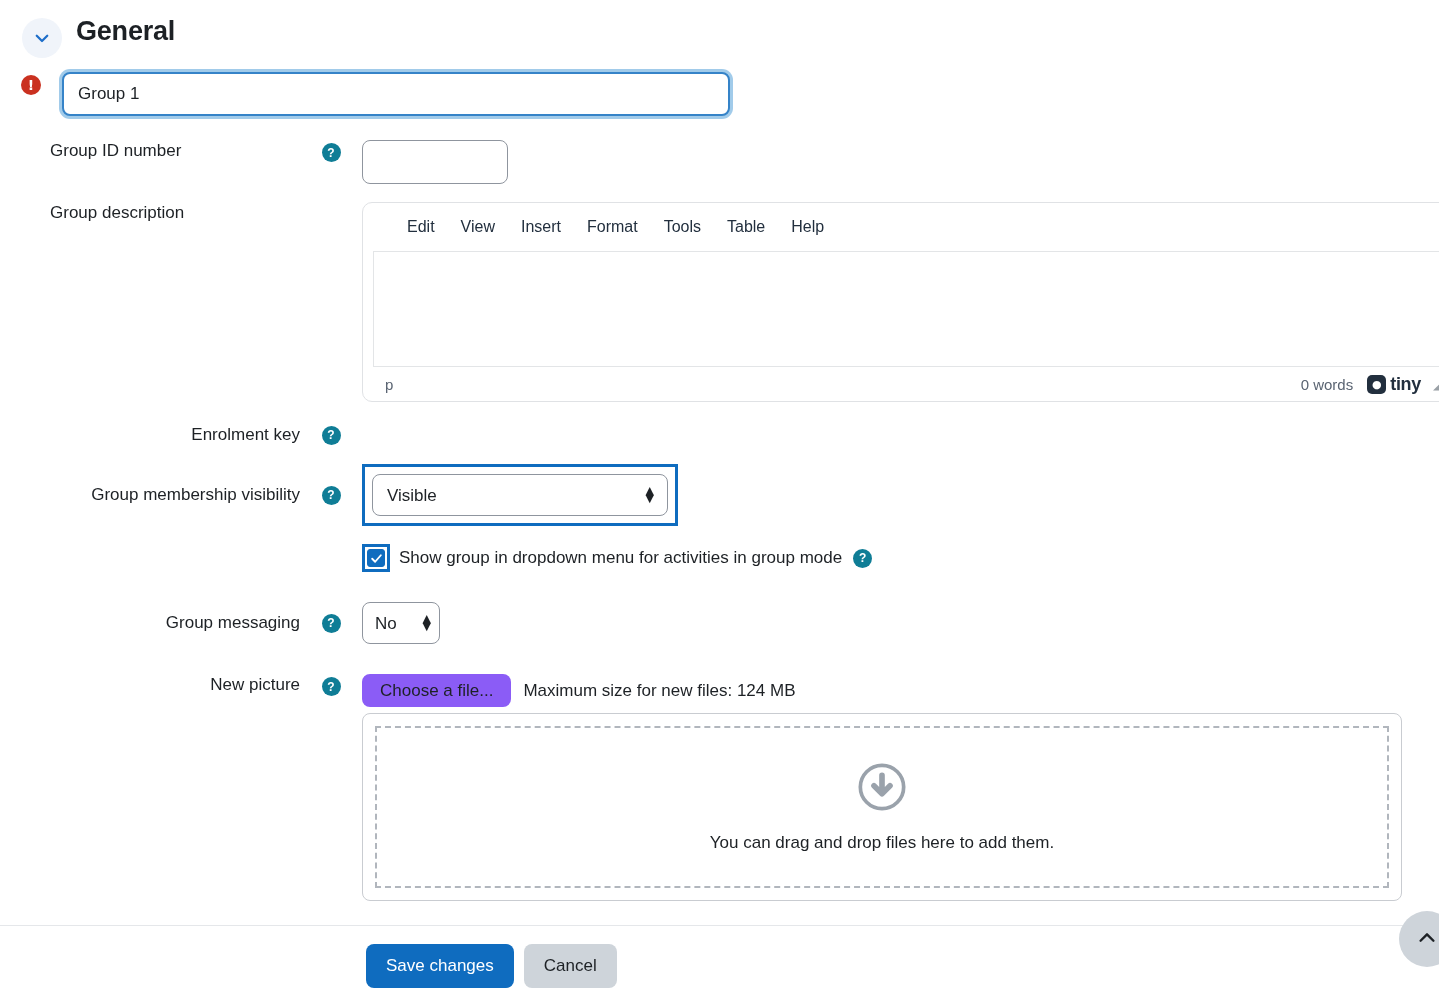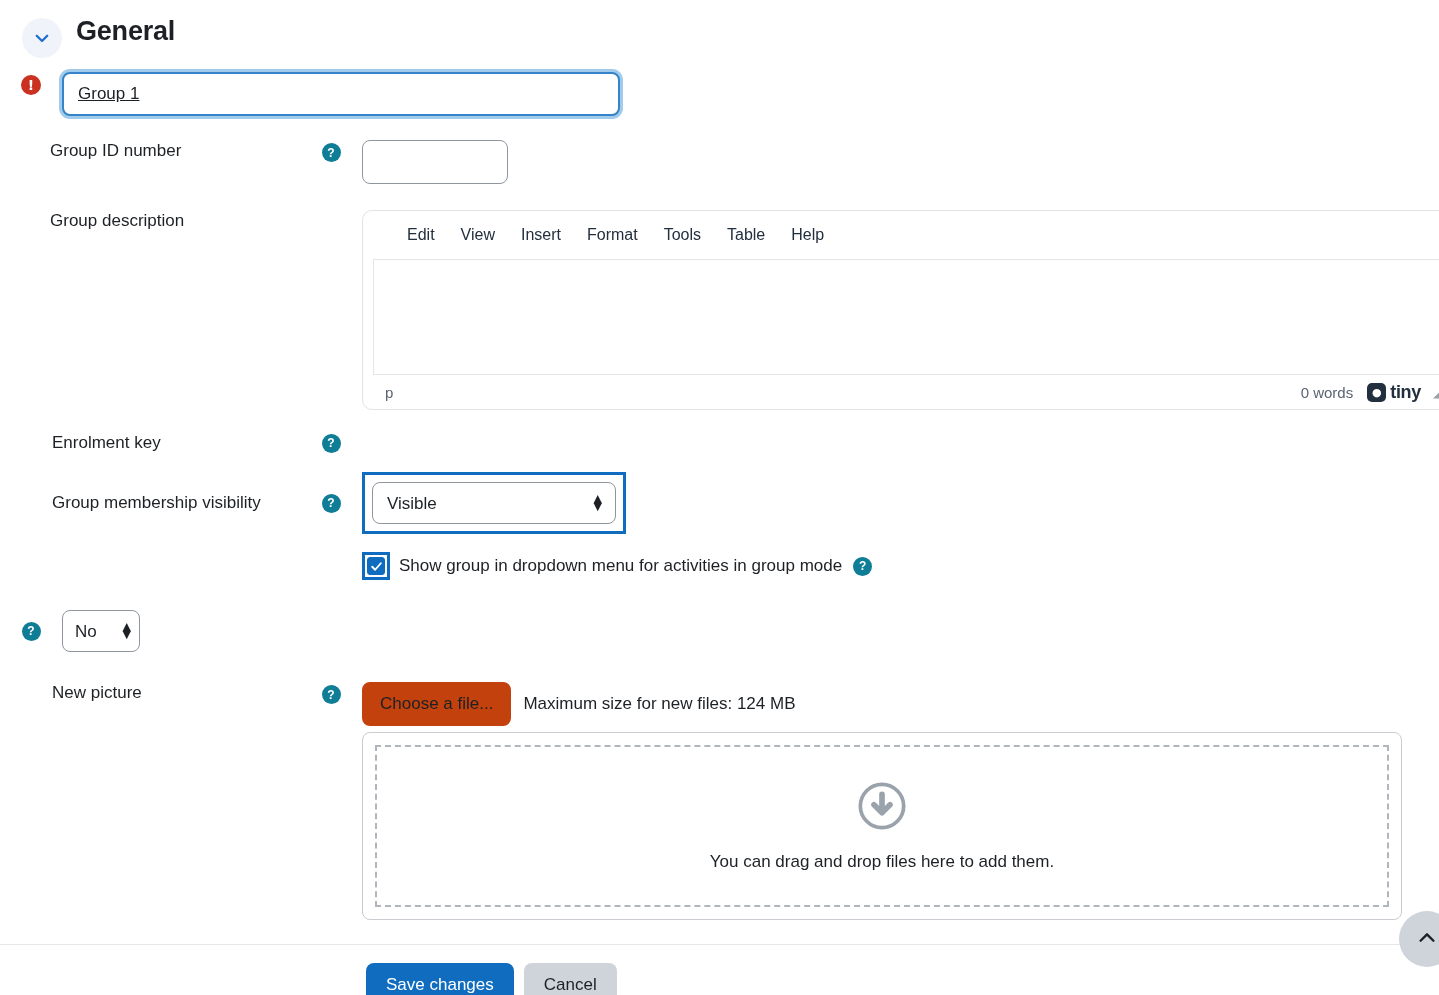--- a/index.html
+++ b/index.html
@@ -49,21 +49,21 @@
   }
   .row-label {
     width: 300px;
     flex: 0 0 300px;
     text-align: left;
     padding-left: 50px;
     font-size: 17px;
     color: #1d2125;
     line-height: 1.3;
   }
-  .row-label.indent-less { padding-left: 52px; }
+  .row-label.indent-less { padding-left: 52px; text-align: right; }
   .icon-col {
     width: 62px;
     flex: 0 0 62px;
     display: flex;
     justify-content: center;
     padding-top: 3px;
   }
   .row-control { flex: 1 1 auto; min-width: 0; }
 
   
@@ -105,21 +105,21 @@
     padding: 0 14px;
     color: #1d2125;
     background: #fff;
     font-family: "Liberation Sans", sans-serif;
     outline: none;
   }
   .text-input.focused {
     border: 2px solid #3583c8;
     box-shadow: 0 0 0 3px rgba(84,160,217,0.55);
   }
-  #group-name-input { width: 558px; text-decoration: underline; }
+  #group-name-input { width: 668px; }
   #group-id-input { width: 146px; }
 
   
   .editor-shell {
     width: 1090px;
     border: 1px solid #e0e2e5;
     border-radius: 10px;
     background: #fff;
     position: relative;
   }
@@ -230,21 +230,21 @@
     background: #fff;
     font-size: 17px;
     color: #1d2125;
     font-family: "Liberation Sans", sans-serif;
     padding: 0 34px 0 14px;
     appearance: none;
     -webkit-appearance: none;
     cursor: pointer;
     outline: none;
   }
-  #visibility-select { width: 244px; }
+  #visibility-select { width: 296px; }
   #messaging-select { width: 78px; padding: 0 28px 0 12px; }
   .select-arrows {
     position: absolute;
     right: 14px;
     top: 50%;
     transform: translateY(-50%);
     pointer-events: none;
     font-size: 11px;
     line-height: 0.75;
     color: #1d2125;
@@ -278,24 +278,24 @@
     font-size: 17px;
     color: #1d2125;
     margin-left: 9px;
     margin-right: 11px;
     cursor: pointer;
   }
 
   
   .file-row { display: flex; align-items: center; }
   .choose-btn {
-    background: #c2410c;
+    background: #8b5cf6;
     border: none;
     border-radius: 8px;
-    height: 44px;
+    height: 33px;
     padding: 0 18px;
     font-size: 17px;
     color: #1d2125;
     font-family: "Liberation Sans", sans-serif;
     cursor: pointer;
   }
   .maxsize-text {
     font-size: 17px;
     color: #1d2125;
     margin-left: 12px;
@@ -387,21 +387,21 @@
 <div class="form-row" style="margin-top:24px;">
   <div class="row-label">Group ID number</div>
   <div class="icon-col">
     <span class="help-icon">?</span>
   </div>
   <div class="row-control">
     <input id="group-id-input" class="text-input" type="text" value="" style="">
   </div>
 </div>
 
-<div class="form-row" style="margin-top:26px;">
+<div class="form-row" style="margin-top:18px;">
   <div class="row-label">Group description</div>
   <div class="icon-col"></div>
   <div class="row-control">
     <div class="editor-shell">
 
       <div class="editor-menubar">
         <span class="menu-item">Edit</span>
         <span class="menu-item">View</span>
         <span class="menu-item">Insert</span>
         <span class="menu-item">Format</span>
@@ -458,20 +458,21 @@
           <polyline points="4,12.5 9.5,18 20,6"></polyline>
         </svg>
       </span>
     </span>
     <span class="cb-label">Show group in dropdown menu for activities in group mode</span>
     <span class="help-icon">?</span>
   </div>
 </div>
 
 <div class="form-row" style="margin-top:30px; align-items:center;">
+  <div class="row-label indent-less">Group messaging</div>
   <div class="icon-col" style="padding-top:0;">
     <span class="help-icon">?</span>
   </div>
   <div class="row-control">
     <span class="select-wrap" id="messaging-wrap">
       <select id="messaging-select" class="moodle-select">
         <option>No</option>
       </select>
       <span class="select-arrows">▲<br>▼</span>
     </span>

